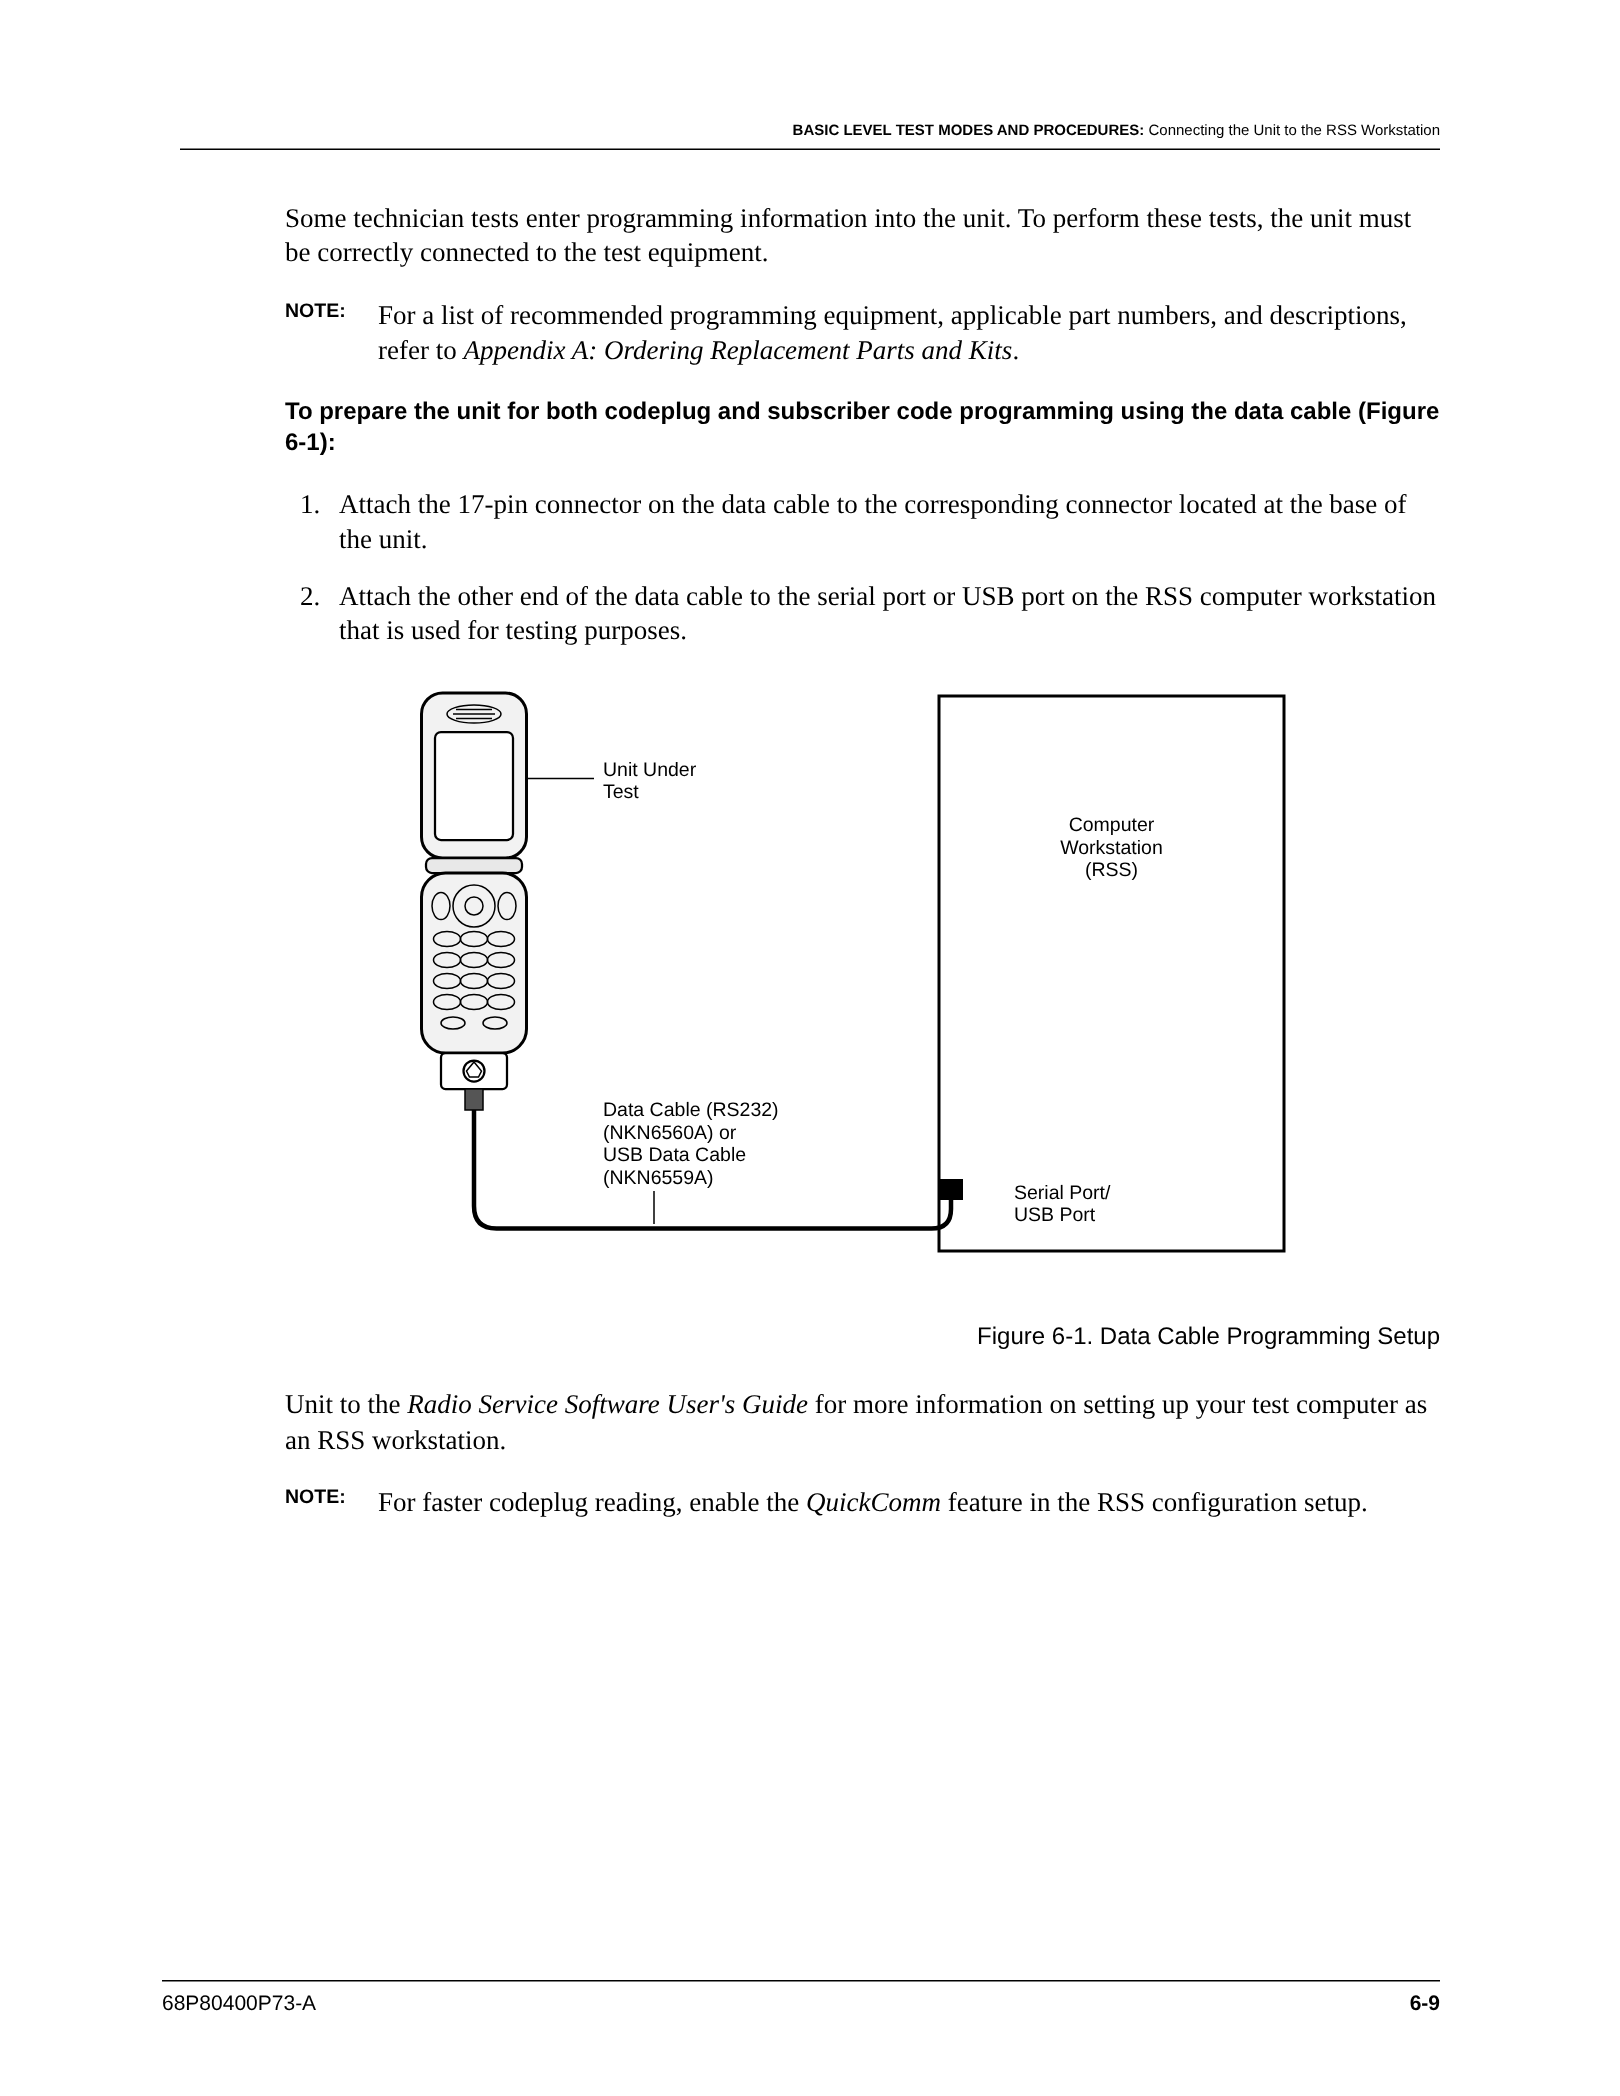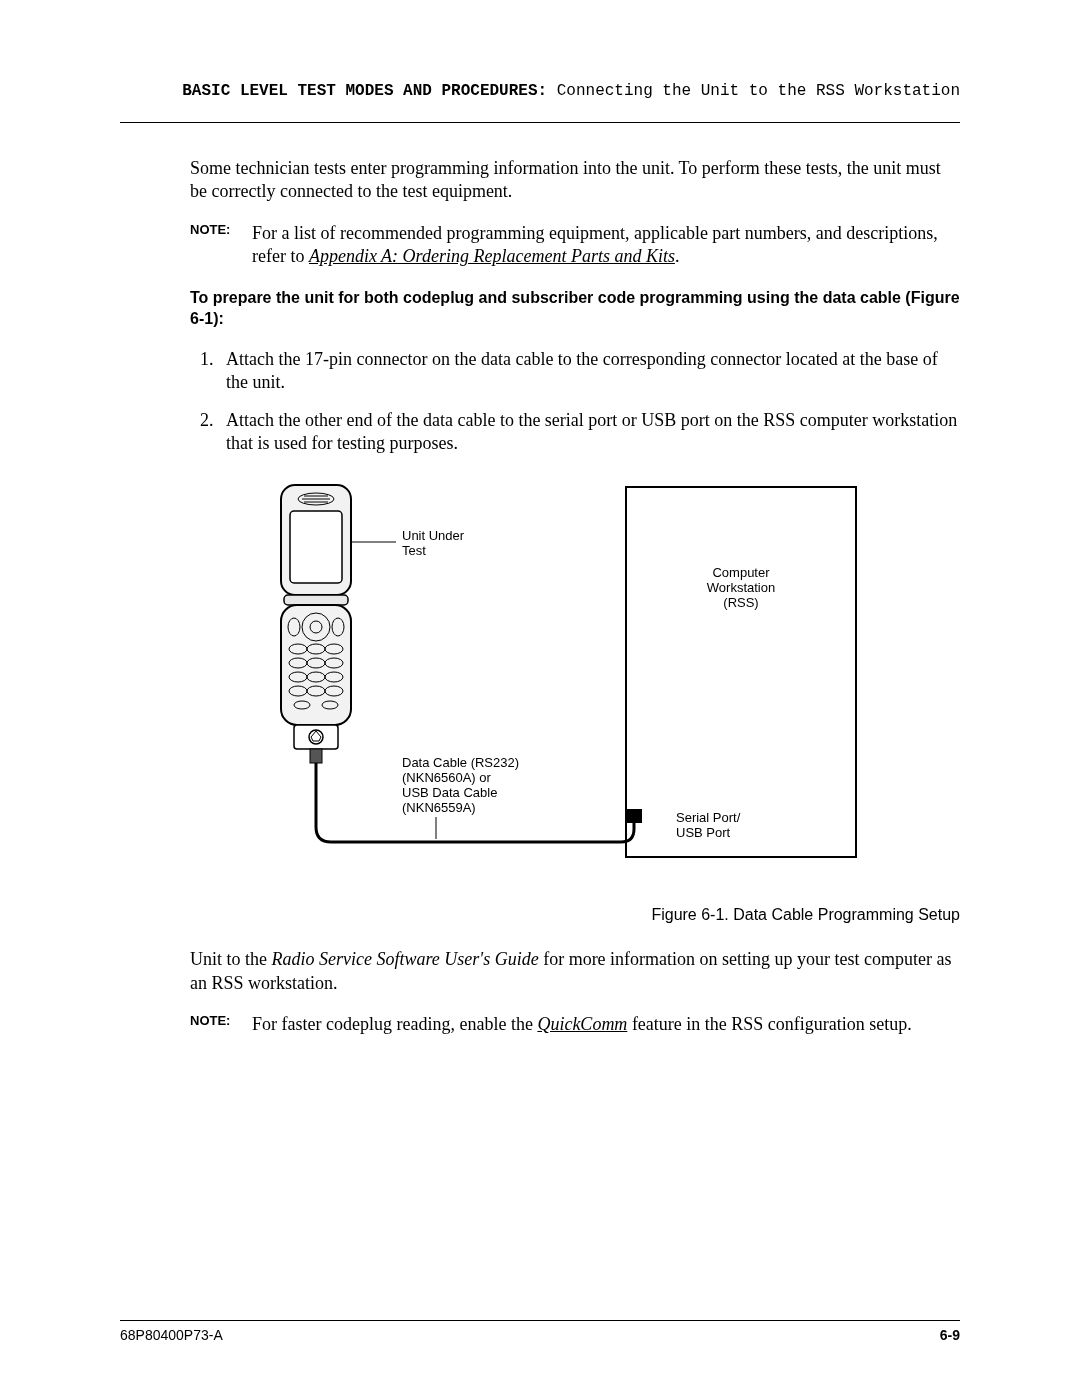--- a/index.html
+++ b/index.html
@@ -10,25 +10,25 @@
     color: #000;
   }
   .page {
     width: 1080px;
     height: 1397px;
     position: relative;
     box-sizing: border-box;
     padding: 82px 120px 40px 120px;
   }
   .running-head {
-    font-family: Liberation Mono, monospace;
-    font-size: 16px;
+    font-family: Liberation Sans, sans-serif;
+    font-size: 10px;
     text-align: right;
     border-bottom: 1.5px solid #000;
-    padding-bottom: 22px;
+    padding-bottom: 6px;
     margin-bottom: 34px;
   }
   .running-head .bold {
     font-weight: bold;
   }
   .section-heading {
     font-family: Helvetica, Arial, sans-serif;
     font-weight: bold;
     font-size: 26px;
     margin-bottom: 18px;
@@ -51,21 +51,21 @@
   }
   .note-label {
     font-family: Helvetica, Arial, sans-serif;
     font-weight: bold;
     flex: 0 0 62px;
     font-size: 13px;
   }
   .note-text {
     flex: 1;
   }
-  .note-text .ital { font-style: italic; text-decoration: underline; }
+  .note-text .ital { font-style: italic; }
   .subhead {
     font-family: Helvetica, Arial, sans-serif;
     font-weight: bold;
     font-size: 16px;
     margin: 4px 0 18px 0;
     line-height: 1.35;
   }
   ol.steps {
     margin: 0 0 22px 0;
     padding-left: 28px;
@@ -78,21 +78,21 @@
     margin: 8px 0 10px 46px;
   }
   .figure-caption {
     font-family: Helvetica, Arial, sans-serif;
     font-size: 16px;
     text-align: right;
     margin: 18px 0 22px 0;
   }
   .footer {
     position: absolute;
-    left: 120px;
+    left: 108px;
     right: 120px;
     bottom: 54px;
     border-top: 1.5px solid #000;
     padding-top: 6px;
     font-family: Helvetica, Arial, sans-serif;
     font-size: 14px;
     display: flex;
     justify-content: space-between;
   }
   .footer .pg { font-weight: bold; }

